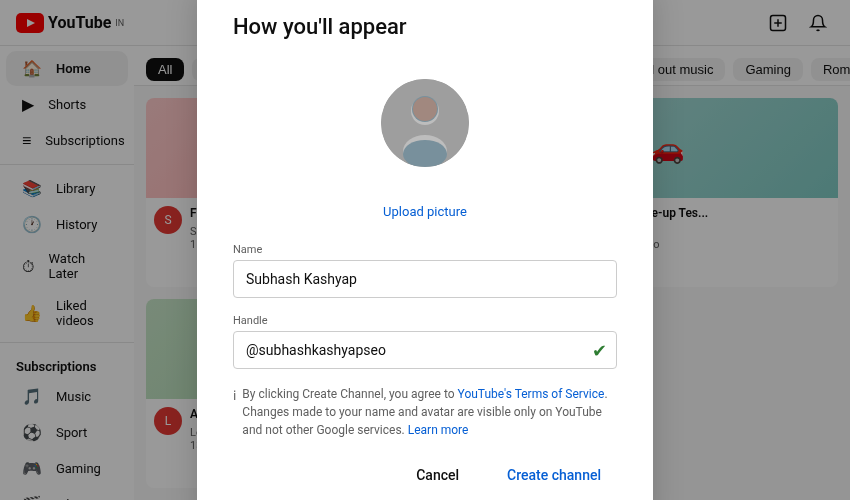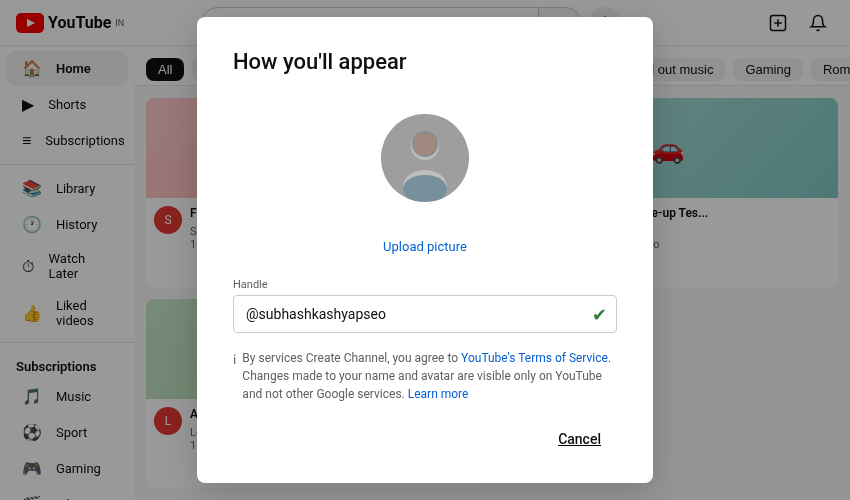--- a/index.html
+++ b/index.html
@@ -343,21 +343,20 @@
       gap: 6px;
       align-items: flex-start;
     }
     .terms-icon { font-size: 13px; flex-shrink: 0; margin-top: 1px; color: #606060; }
     .terms-link { color: #065fd4; cursor: pointer; }
     .modal-actions {
       display: flex;
       justify-content: flex-end;
       gap: 16px;
       align-items: center;
-      text-decoration: underline;
     }
     .cancel-btn {
       background: none;
       border: none;
       color: #0f0f0f;
       font-size: 14px;
       font-weight: 500;
       cursor: pointer;
       padding: 8px 16px;
       border-radius: 4px;
@@ -568,33 +567,38 @@
           <circle cx="44" cy="30" r="13" fill="#78909c"></circle>
           <ellipse cx="44" cy="75" rx="22" ry="14" fill="#78909c"></ellipse>
 
           <circle cx="44" cy="30" r="12" fill="#a1887f"></circle>
 
         </svg>
       </div>
       <button class="upload-link">Upload picture</button>
     </div>
 
+    <div class="form-group">
+      <label class="form-label">Name</label>
+      <input class="form-input" type="text" value="Subhash Kashyap" style="">
+    </div>
 
     <div class="form-group">
       <label class="form-label">Handle</label>
       <div class="handle-wrapper">
         <input class="form-input" type="text" style="padding-right: 36px;" value="@subhashkashyapseo">
         <span class="handle-check">✔</span>
       </div>
     </div>
 
     <div class="terms-text">
       <span class="terms-icon">ℹ</span>
       <span>
-        <span>By services Create Channel, you agree to </span><a class="terms-link">YouTube's Terms of Service</a><span>. Changes made to your name and avatar are visible only on YouTube and not other Google services.</span> <a class="terms-link">Learn more</a>
+        <span>By clicking Create Channel, you agree to </span><a class="terms-link">YouTube's Terms of Service</a><span>. Changes made to your name and avatar are visible only on YouTube and not other Google services.</span> <a class="terms-link">Learn more</a>
       </span>
     </div>
 
     <div class="modal-actions">
       <button class="cancel-btn">Cancel</button>
+      <button class="create-btn">Create channel</button>
     </div>
   </div>
 </div>
 
 </body></html>

